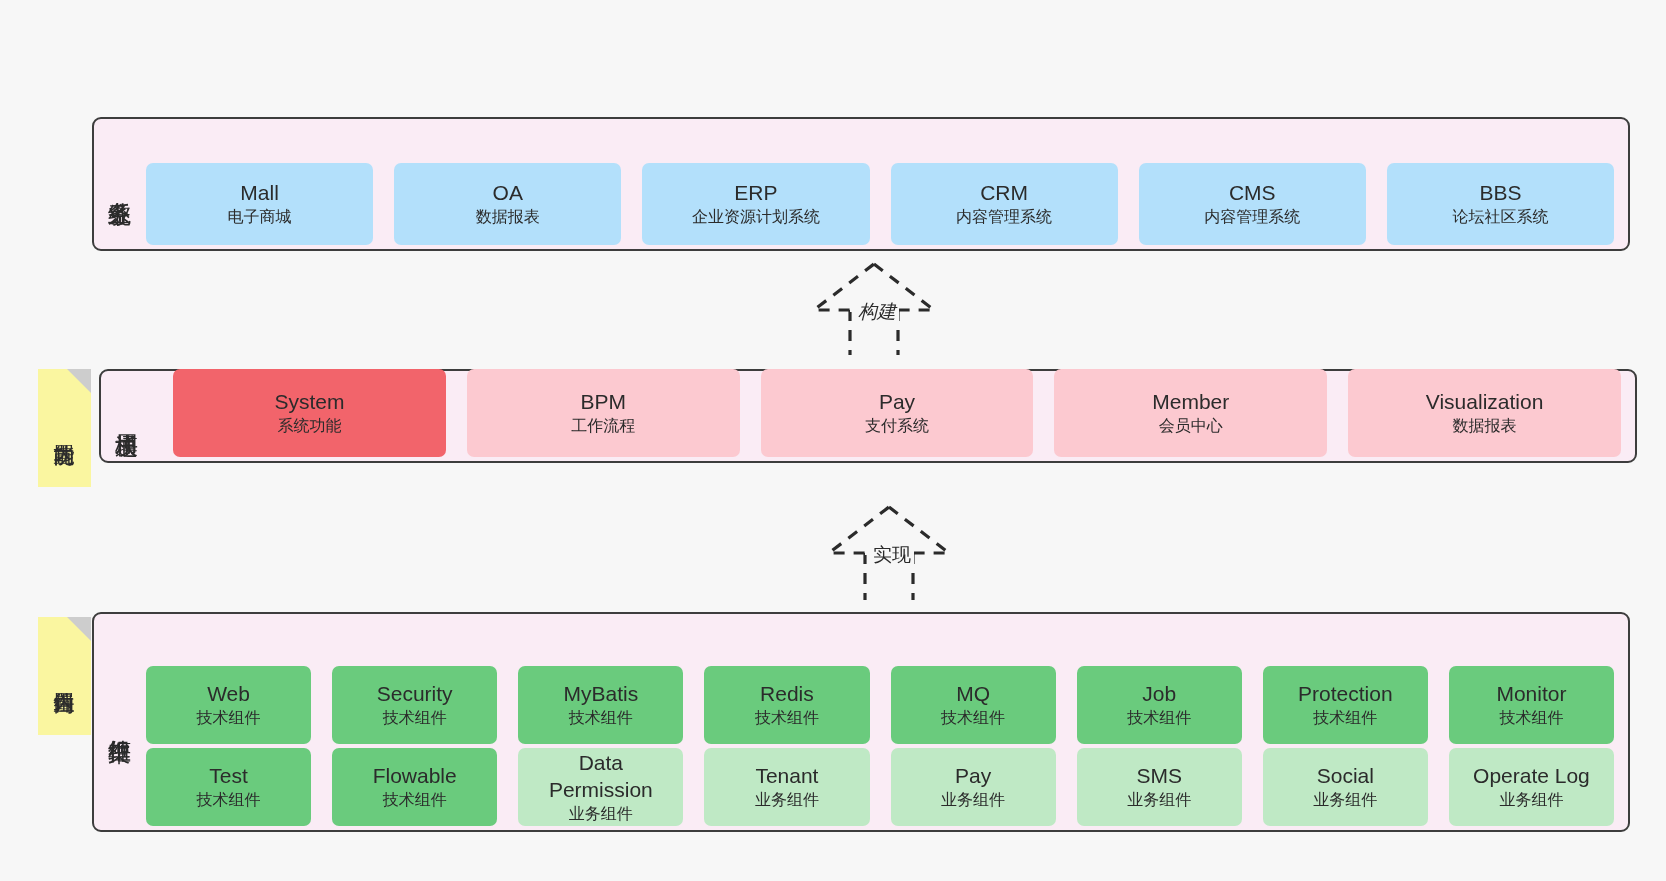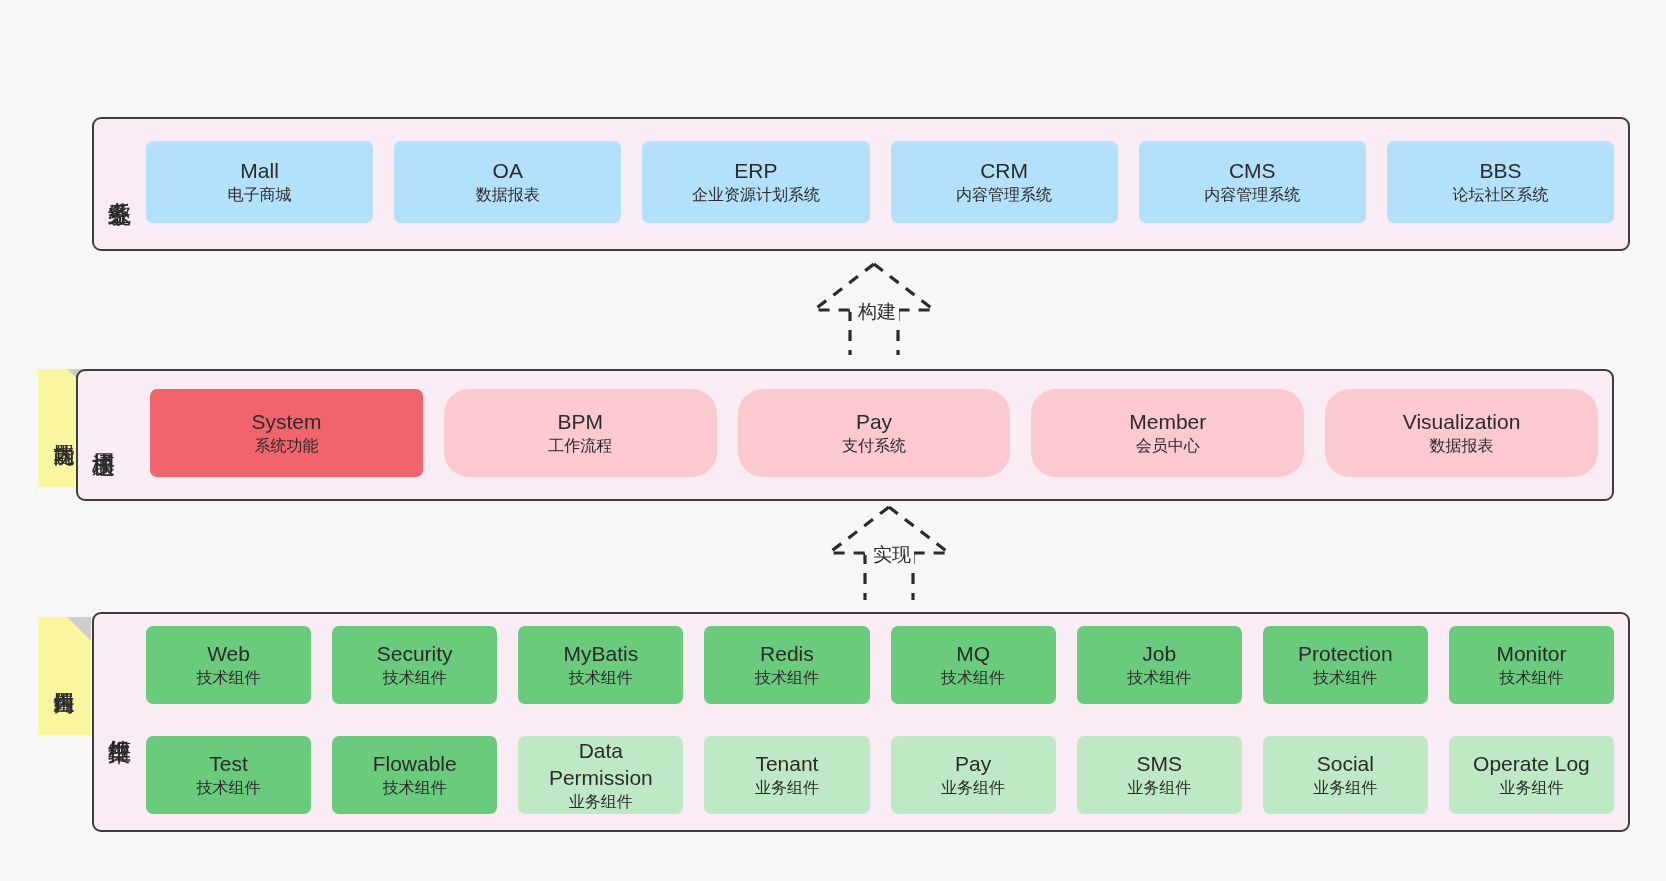--- a/index.html
+++ b/index.html
@@ -36,55 +36,55 @@
     line-height: 1.14;
     letter-spacing: 0;
     writing-mode: vertical-rl;
     text-orientation: upright;
     white-space: pre;
     user-select: none;
   }
   .layer-body {
     flex: 1 1 auto;
     display: flex;
-    align-items: center;
+    align-items: flex-end;
     gap: 0;
     padding: 0 14px 4px 0;
   }
 
   
   .row {
     display: flex;
     width: 100%;
     gap: 21px;
   }
   .rows {
     display: flex;
     flex-direction: column;
     width: 100%;
-    gap: 32px;
+    gap: 4px;
   }
   .node {
     flex: 1 1 0;
     border-radius: 7px;
     display: flex;
     flex-direction: column;
     align-items: center;
     justify-content: center;
     text-align: center;
     color: #2b2b2b;
     line-height: 1.28;
     padding: 4px 6px;
     user-select: none;
   }
   .node .t1 { font-size: 21px; }
   .node .t2 { font-size: 16px; }
   .node.biz      { background: #b3e0fb; height: 82px; }
   .node.core     { background: #f2646b; height: 88px; }
-  .node.core-lt  { background: #fcc9d0; height: 88px; border-radius: 25px; }
+  .node.core-lt  { background: #fcc9d0; height: 88px; }
   .node.tech     { background: #6acb7d; height: 78px; }
   .node.bizcomp  { background: #bfe9c5; height: 78px; }
 
   
   .note {
     position: absolute;
     background: #faf6a0;
     color: #2b2b2b;
     font-size: 21px;
     line-height: 1.18;
@@ -156,28 +156,28 @@
   </div>
 
   <div class="arrow-wrap" style="left:800px; top:262px; width:160px; height:93px;">
     <svg width="160" height="93" viewBox="0 0 160 93">
 
       <path d="M 74 2 L 134 48 L 14 48 Z" fill="#f7f7f7" stroke="#2b2b2b" stroke-width="3.2" stroke-dasharray="11 9" stroke-linejoin="miter"></path>
 
       <path d="M 50 48 L 50 93 M 98 48 L 98 93" fill="none" stroke="#2b2b2b" stroke-width="3.2" stroke-dasharray="11 9"></path>
       <path d="M 50 48 L 98 48" fill="none" stroke="#f7f7f7" stroke-width="4"></path>
     </svg>
-    <div class="arrow-label" style="left:55px; top:37px;">构建</div>
+    <div class="arrow-label" style="left:55px; top:37px;font-style:italic;">构建</div>
   </div>
 
   <div class="note" style="left:38px; top:369px; width:53px; height:118px;">
     <span>内置功能</span>
   </div>
 
-  <div class="layer" id="layer-common" style="left:76px; top:369px; width:1538px; height:132px;gap:20px;">
+  <div class="layer" id="layer-common" style="left:99px; top:369px; width:1538px; height:94px;gap:20px;">
     <div class="layer-title">通用模块</div>
     <div class="layer-body">
       <div class="row">
         <div class="node core">
           <span class="t1">System</span>
           <span class="t2">系统功能</span>
         </div>
         <div class="node core-lt">
           <span class="t1">BPM</span>
           <span class="t2">工作流程</span>

